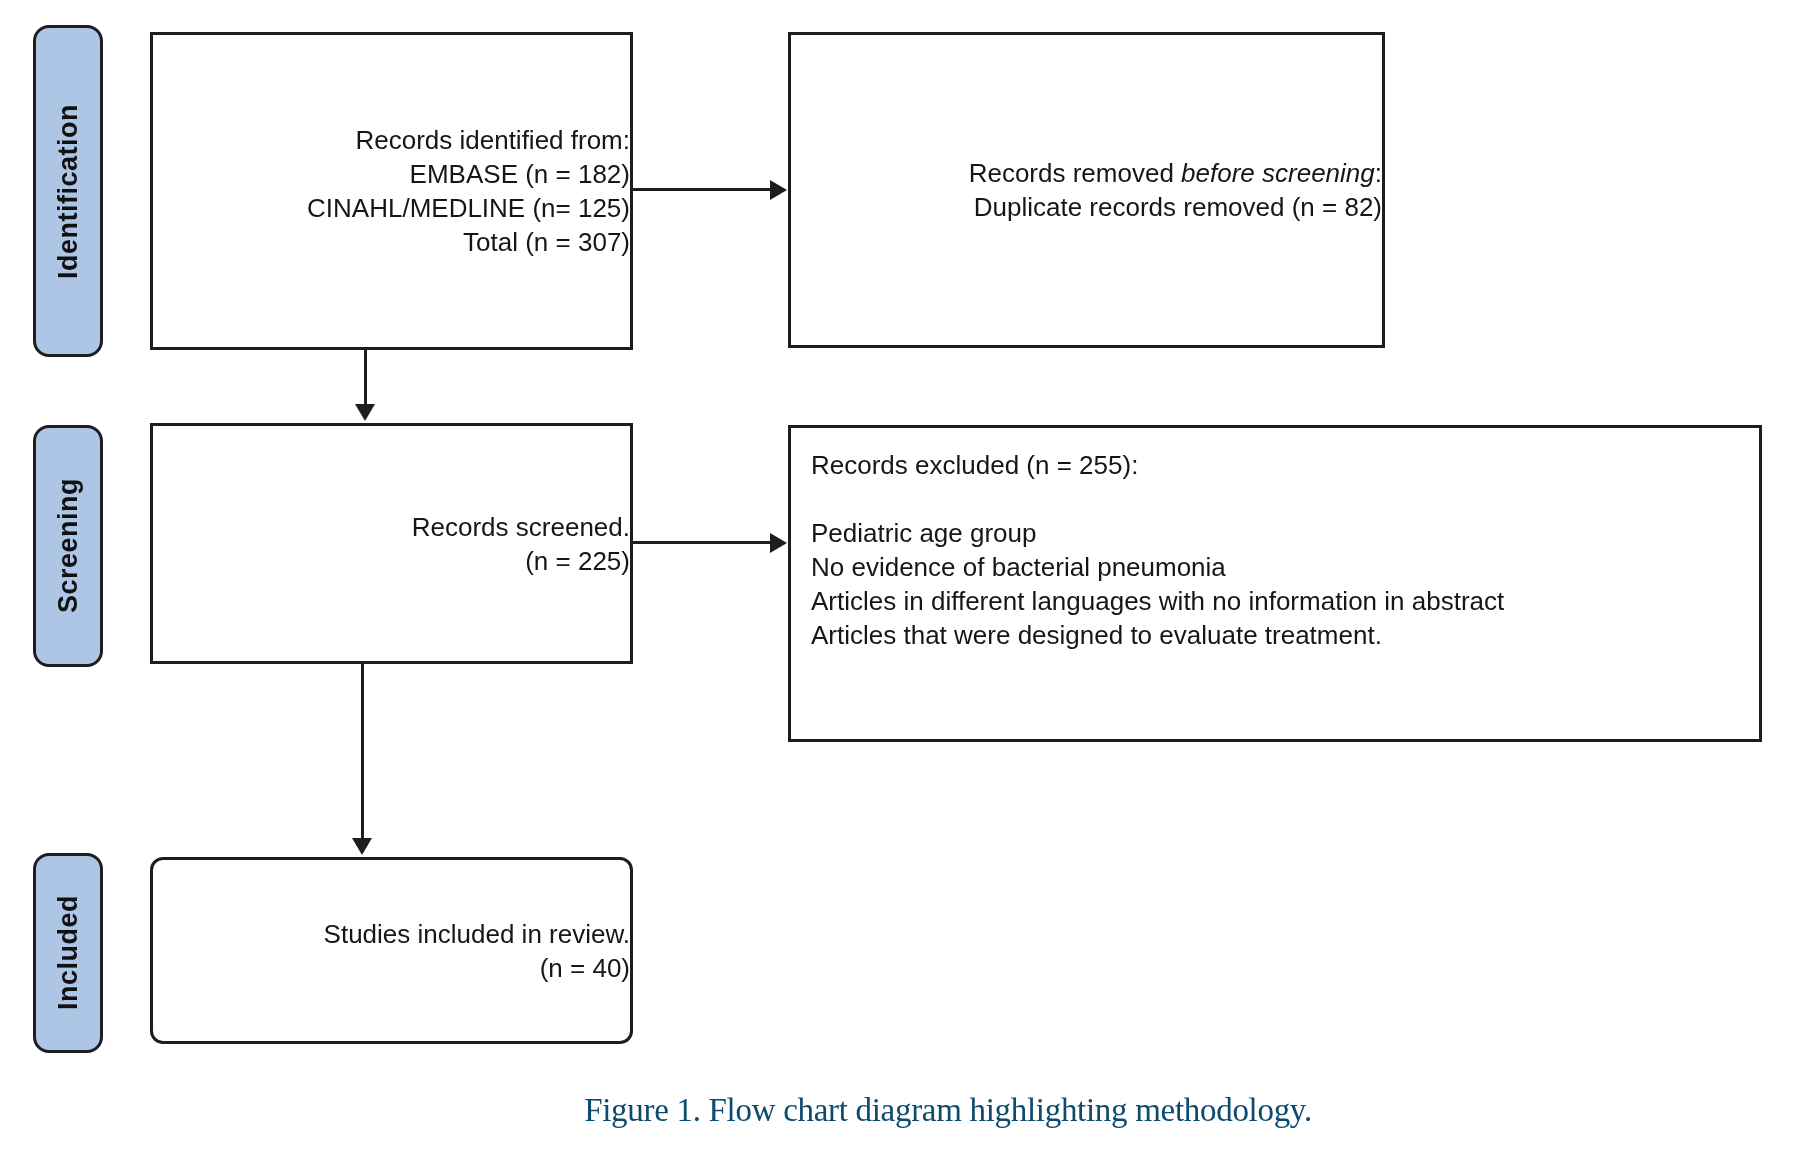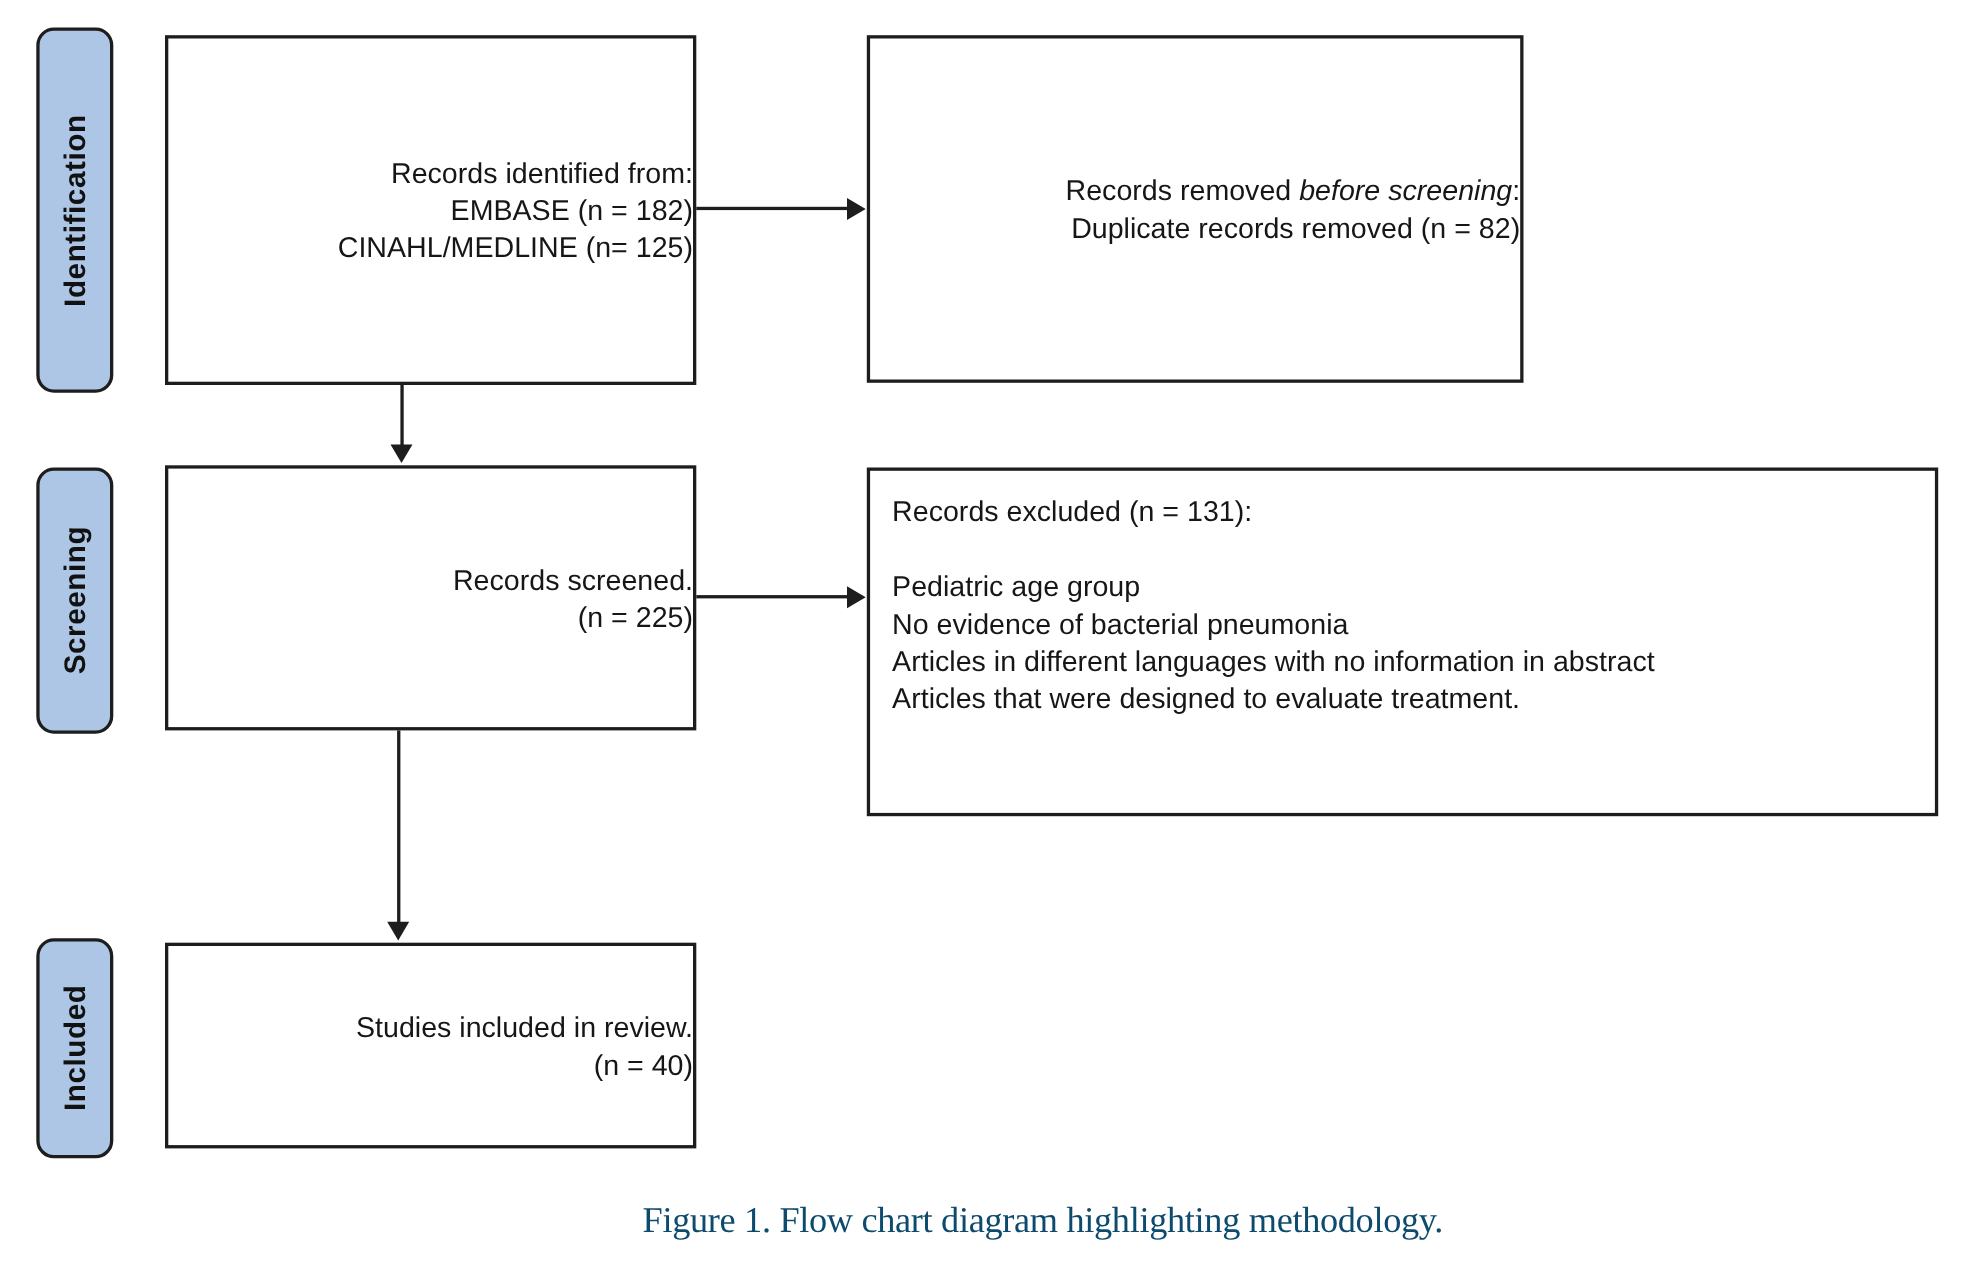--- a/index.html
+++ b/index.html
@@ -46,21 +46,21 @@
     border: 3px solid #1d1d1d;
     box-sizing: border-box;
     font-size: 26px;
     line-height: 34px;
   }
   .flow-box.center-v { display: flex; flex-direction: column; justify-content: center; text-align: right; }
   .box-identified { left: 150px; top: 32px;  width: 483px; height: 318px; padding-left: 24px; }
   .box-removed    { left: 788px; top: 32px;  width: 597px; height: 316px; padding-left: 24px; }
   .box-screened   { left: 150px; top: 423px; width: 483px; height: 241px; padding-left: 9px; }
   .box-excluded   { left: 788px; top: 425px; width: 974px; height: 317px; padding: 20px 16px 0 20px; }
-  .box-included   { left: 150px; top: 857px; width: 483px; height: 187px; padding-left: 22px; }
+  .box-included   { left: 150px; top: 857px; width: 483px; height: 187px; padding-left: 22px; border-radius: 13px; }
   .indent { margin-left: 42px; }
   .gap-line { height: 34px; }
   .em-italic { font-style: italic; }
 
   
   .arrow-line-h { position: absolute; height: 3px; background: #1d1d1d; }
   .arrow-line-v { position: absolute; width: 3px;  background: #1d1d1d; }
   .arrow-head-right {
     position: absolute; width: 0; height: 0;
     border-top: 10px solid transparent;
@@ -99,36 +99,37 @@
     <span class="stage-label">Screening</span>
   </div>
   <div class="stage stage-included">
     <span class="stage-label">Included</span>
   </div>
 
   <div class="flow-box center-v box-identified">
     <div>Records identified from:</div>
     <div class="indent">EMBASE (n = 182)</div>
     <div class="indent">CINAHL/MEDLINE (n= 125)</div>
+    <div class="indent">Total (n = 307)</div>
   </div>
 
   <div class="flow-box center-v box-removed">
     <div>
       <span>Records removed </span><em class="em-italic">before screening</em><span>:</span>
     </div>
     <div class="indent">Duplicate records removed (n = 82)</div>
   </div>
 
   <div class="flow-box center-v box-screened">
     <div>Records screened.</div>
     <div>(n = 225)</div>
   </div>
 
   <div class="flow-box box-excluded">
-    <div>Records excluded (n = 131):</div>
+    <div>Records excluded (n = 255):</div>
     <div class="gap-line"></div>
     <div>Pediatric age group</div>
     <div>No evidence of bacterial pneumonia</div>
     <div>Articles in different languages with no information in abstract</div>
     <div>Articles that were designed to evaluate treatment.</div>
   </div>
 
   <div class="flow-box center-v box-included">
     <div>Studies included in review.</div>
     <div>(n = 40)</div>

